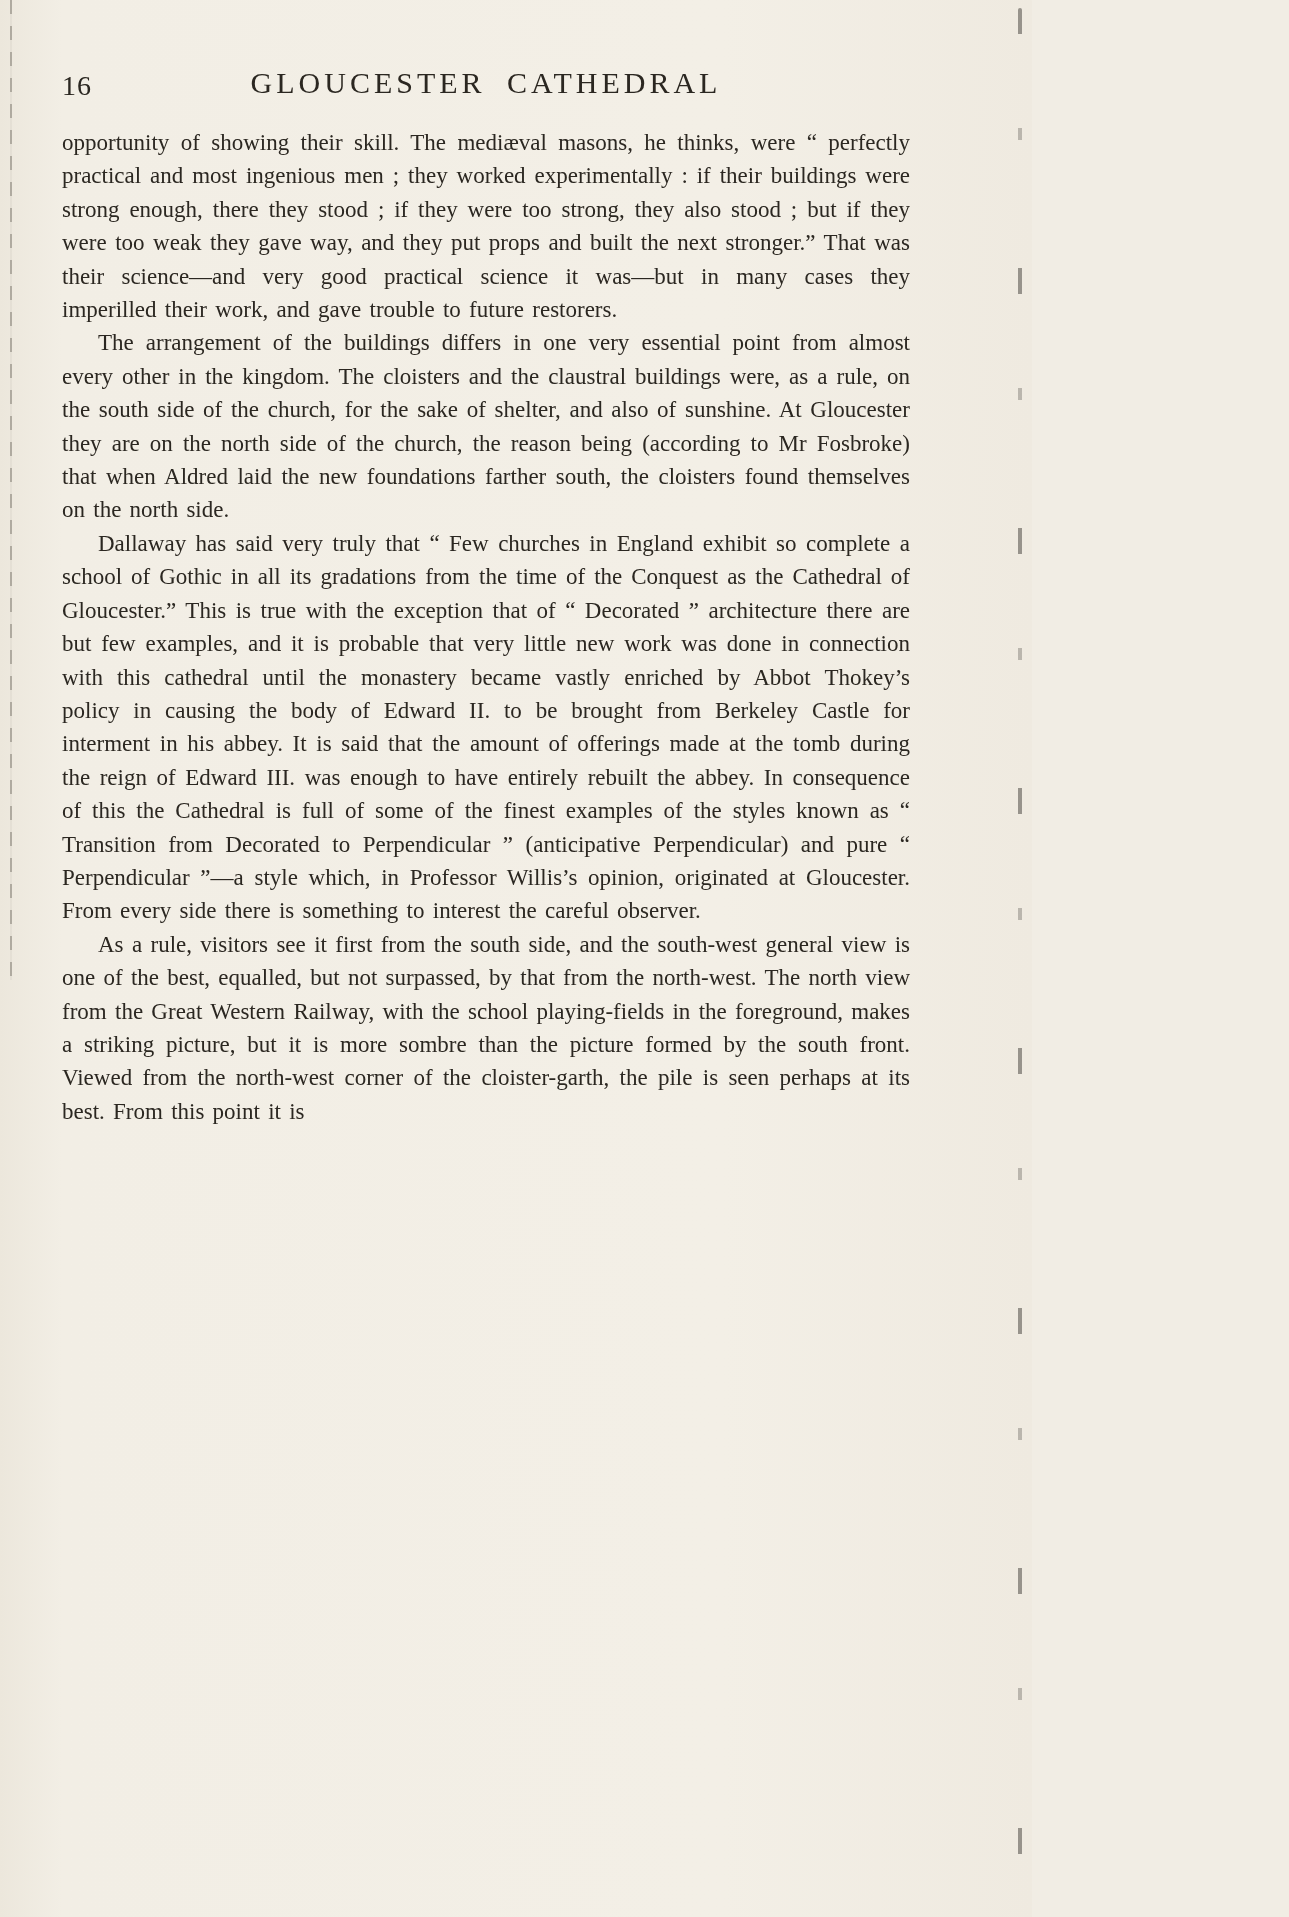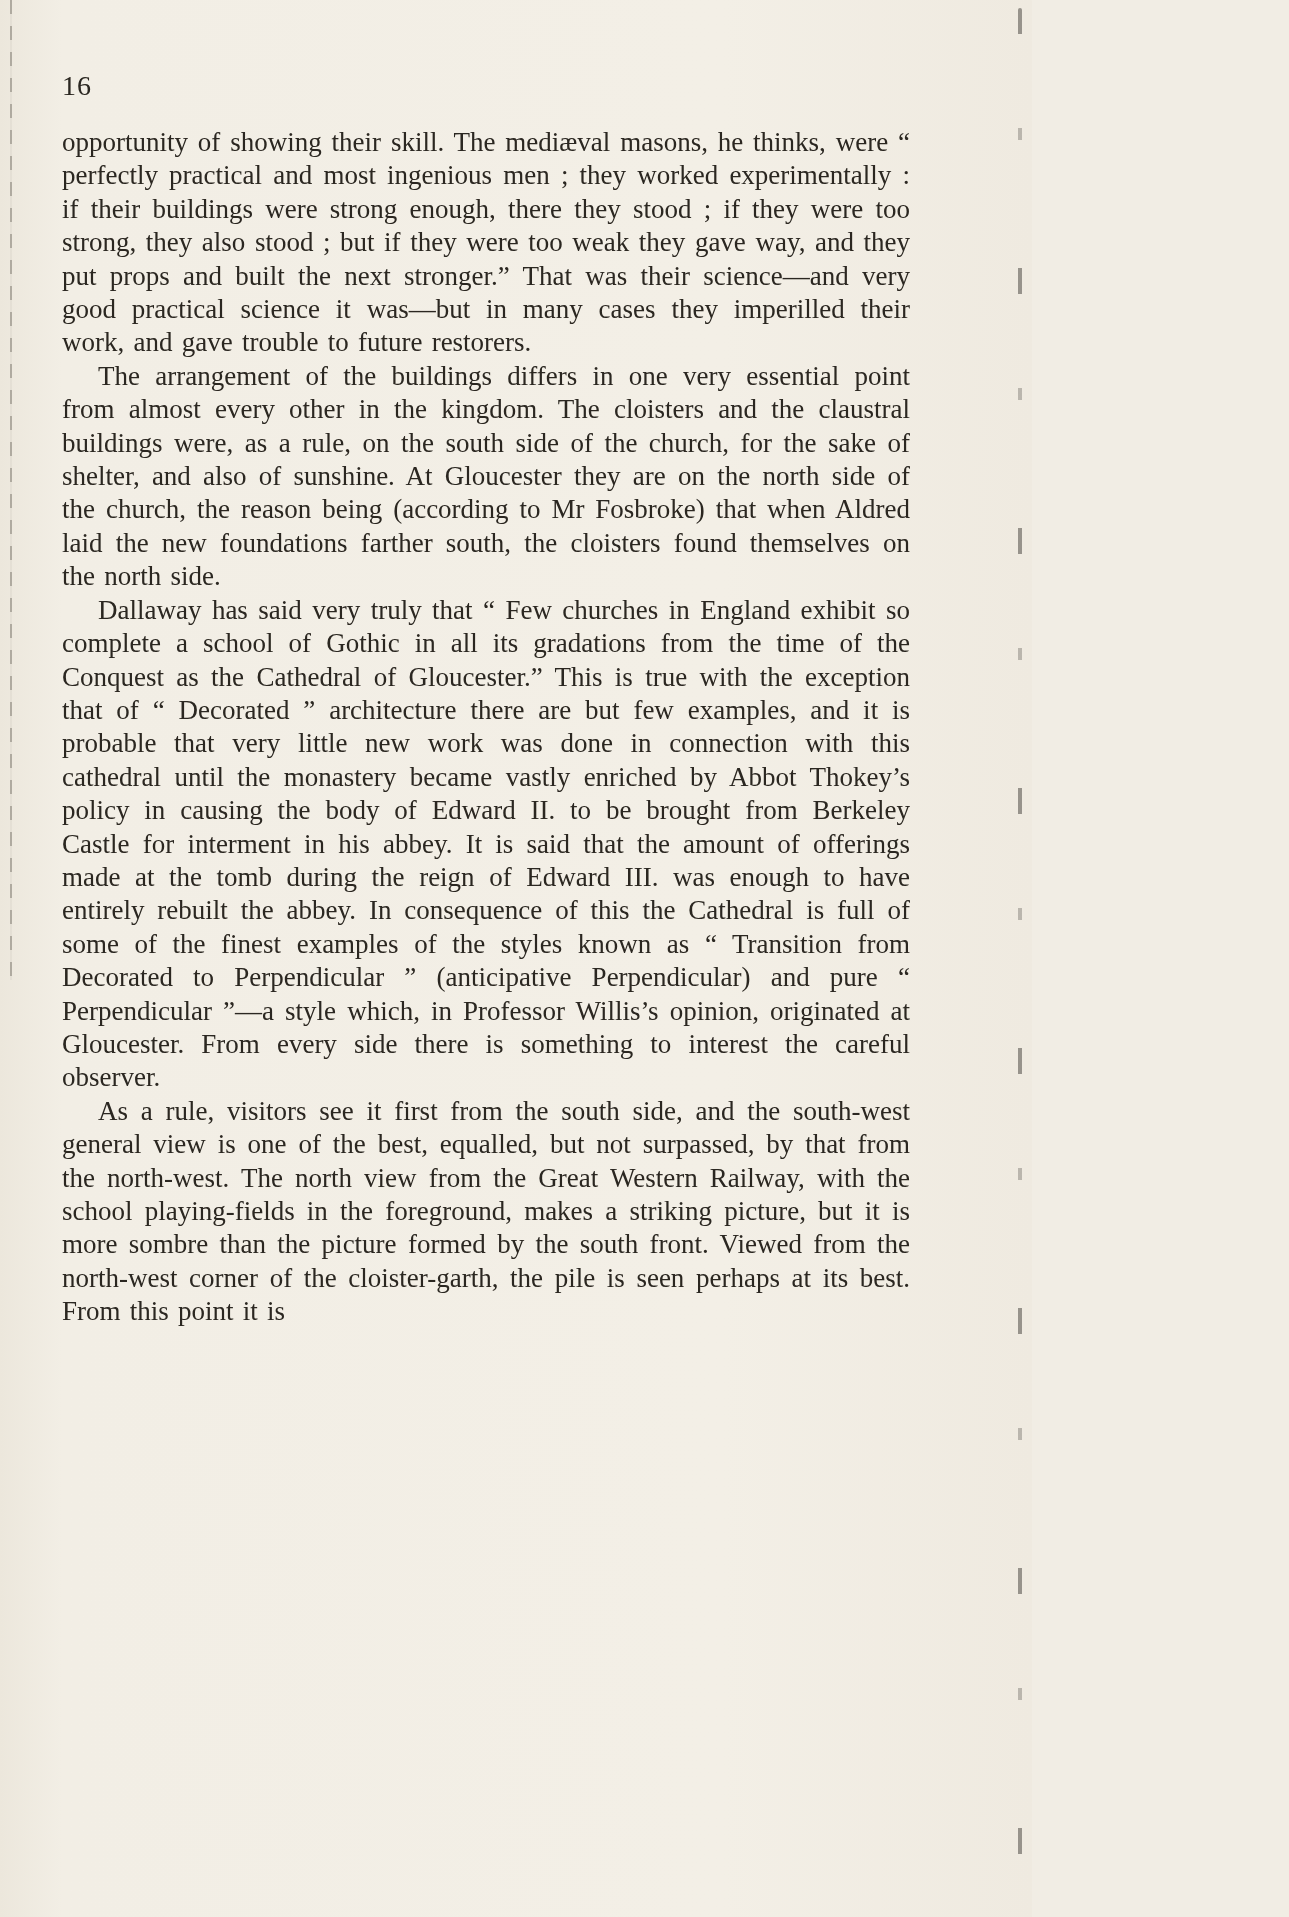--- a/index.html
+++ b/index.html
@@ -71,21 +71,21 @@
     text-align: center;
     font-size: 30px;
     letter-spacing: 4px;
     word-spacing: 10px;
   }
   .text-block {
     position: absolute;
     top: 126px;
     left: 62px;
     width: 848px;
-    font-size: 27px;
+    font-size: 23px;
     line-height: 33.4px;
     text-align: justify;
     word-spacing: 2.5px;
   }
   .text-block p {
     margin: 0;
   }
   .text-block p.indented {
     text-indent: 36px;
   }
@@ -93,20 +93,21 @@
 </head>
 <body>
 
 <div class="page">
 
   <div class="left-edge-line"></div>
   <div class="right-edge-marks"></div>
 
   <div class="page-header">
     <span class="page-number">16</span>
+    <div class="header-title">GLOUCESTER CATHEDRAL</div>
   </div>
 
   <div class="text-block">
     <p>opportunity of showing their skill.  The mediæval masons, he thinks, were “ perfectly practical and most ingenious men ; they worked experimentally :  if their buildings were strong enough, there they stood ; if they were too strong, they also stood ; but if they were too weak they gave way, and they put props and built the next stronger.”  That was their science—and very good practical science it was—but in many cases they imperilled their work, and gave trouble to future restorers.</p>
     <p class="indented">The arrangement of the buildings differs in one very essential point from almost every other in the kingdom.  The cloisters and the claustral buildings were, as a rule, on the south side of the church, for the sake of shelter, and also of sunshine.  At Gloucester they are on the north side of the church, the reason being (according to Mr Fosbroke) that when Aldred laid the new foundations farther south, the cloisters found themselves on the north side.</p>
     <p class="indented">Dallaway has said very truly that “ Few churches in England exhibit so complete a school of Gothic in all its gradations from the time of the Conquest as the Cathedral of Gloucester.”  This is true with the exception that of “ Decorated ” architecture there are but few examples, and it is probable that very little new work was done in connection with this cathedral until the monastery became vastly enriched by Abbot Thokey’s policy in causing the body of Edward II. to be brought from Berkeley Castle for interment in his abbey.  It is said that the amount of offerings made at the tomb during the reign of Edward III. was enough to have entirely rebuilt the abbey.  In consequence of this the Cathedral is full of some of the finest examples of the styles known as “ Transition from Decorated to Perpendicular ” (anticipative Perpendicular) and pure “ Perpendicular ”—a style which, in Professor Willis’s opinion, originated at Gloucester.  From every side there is something to interest the careful observer.</p>
     <p class="indented">As a rule, visitors see it first from the south side, and the south-west general view is one of the best, equalled, but not surpassed, by that from the north-west.  The north view from the Great Western Railway, with the school playing-fields in the foreground, makes a striking picture, but it is more sombre than the picture formed by the south front.  Viewed from the north-west corner of the cloister-garth, the pile is seen perhaps at its best.  From this point it is</p>
   </div>
 
 </div>

